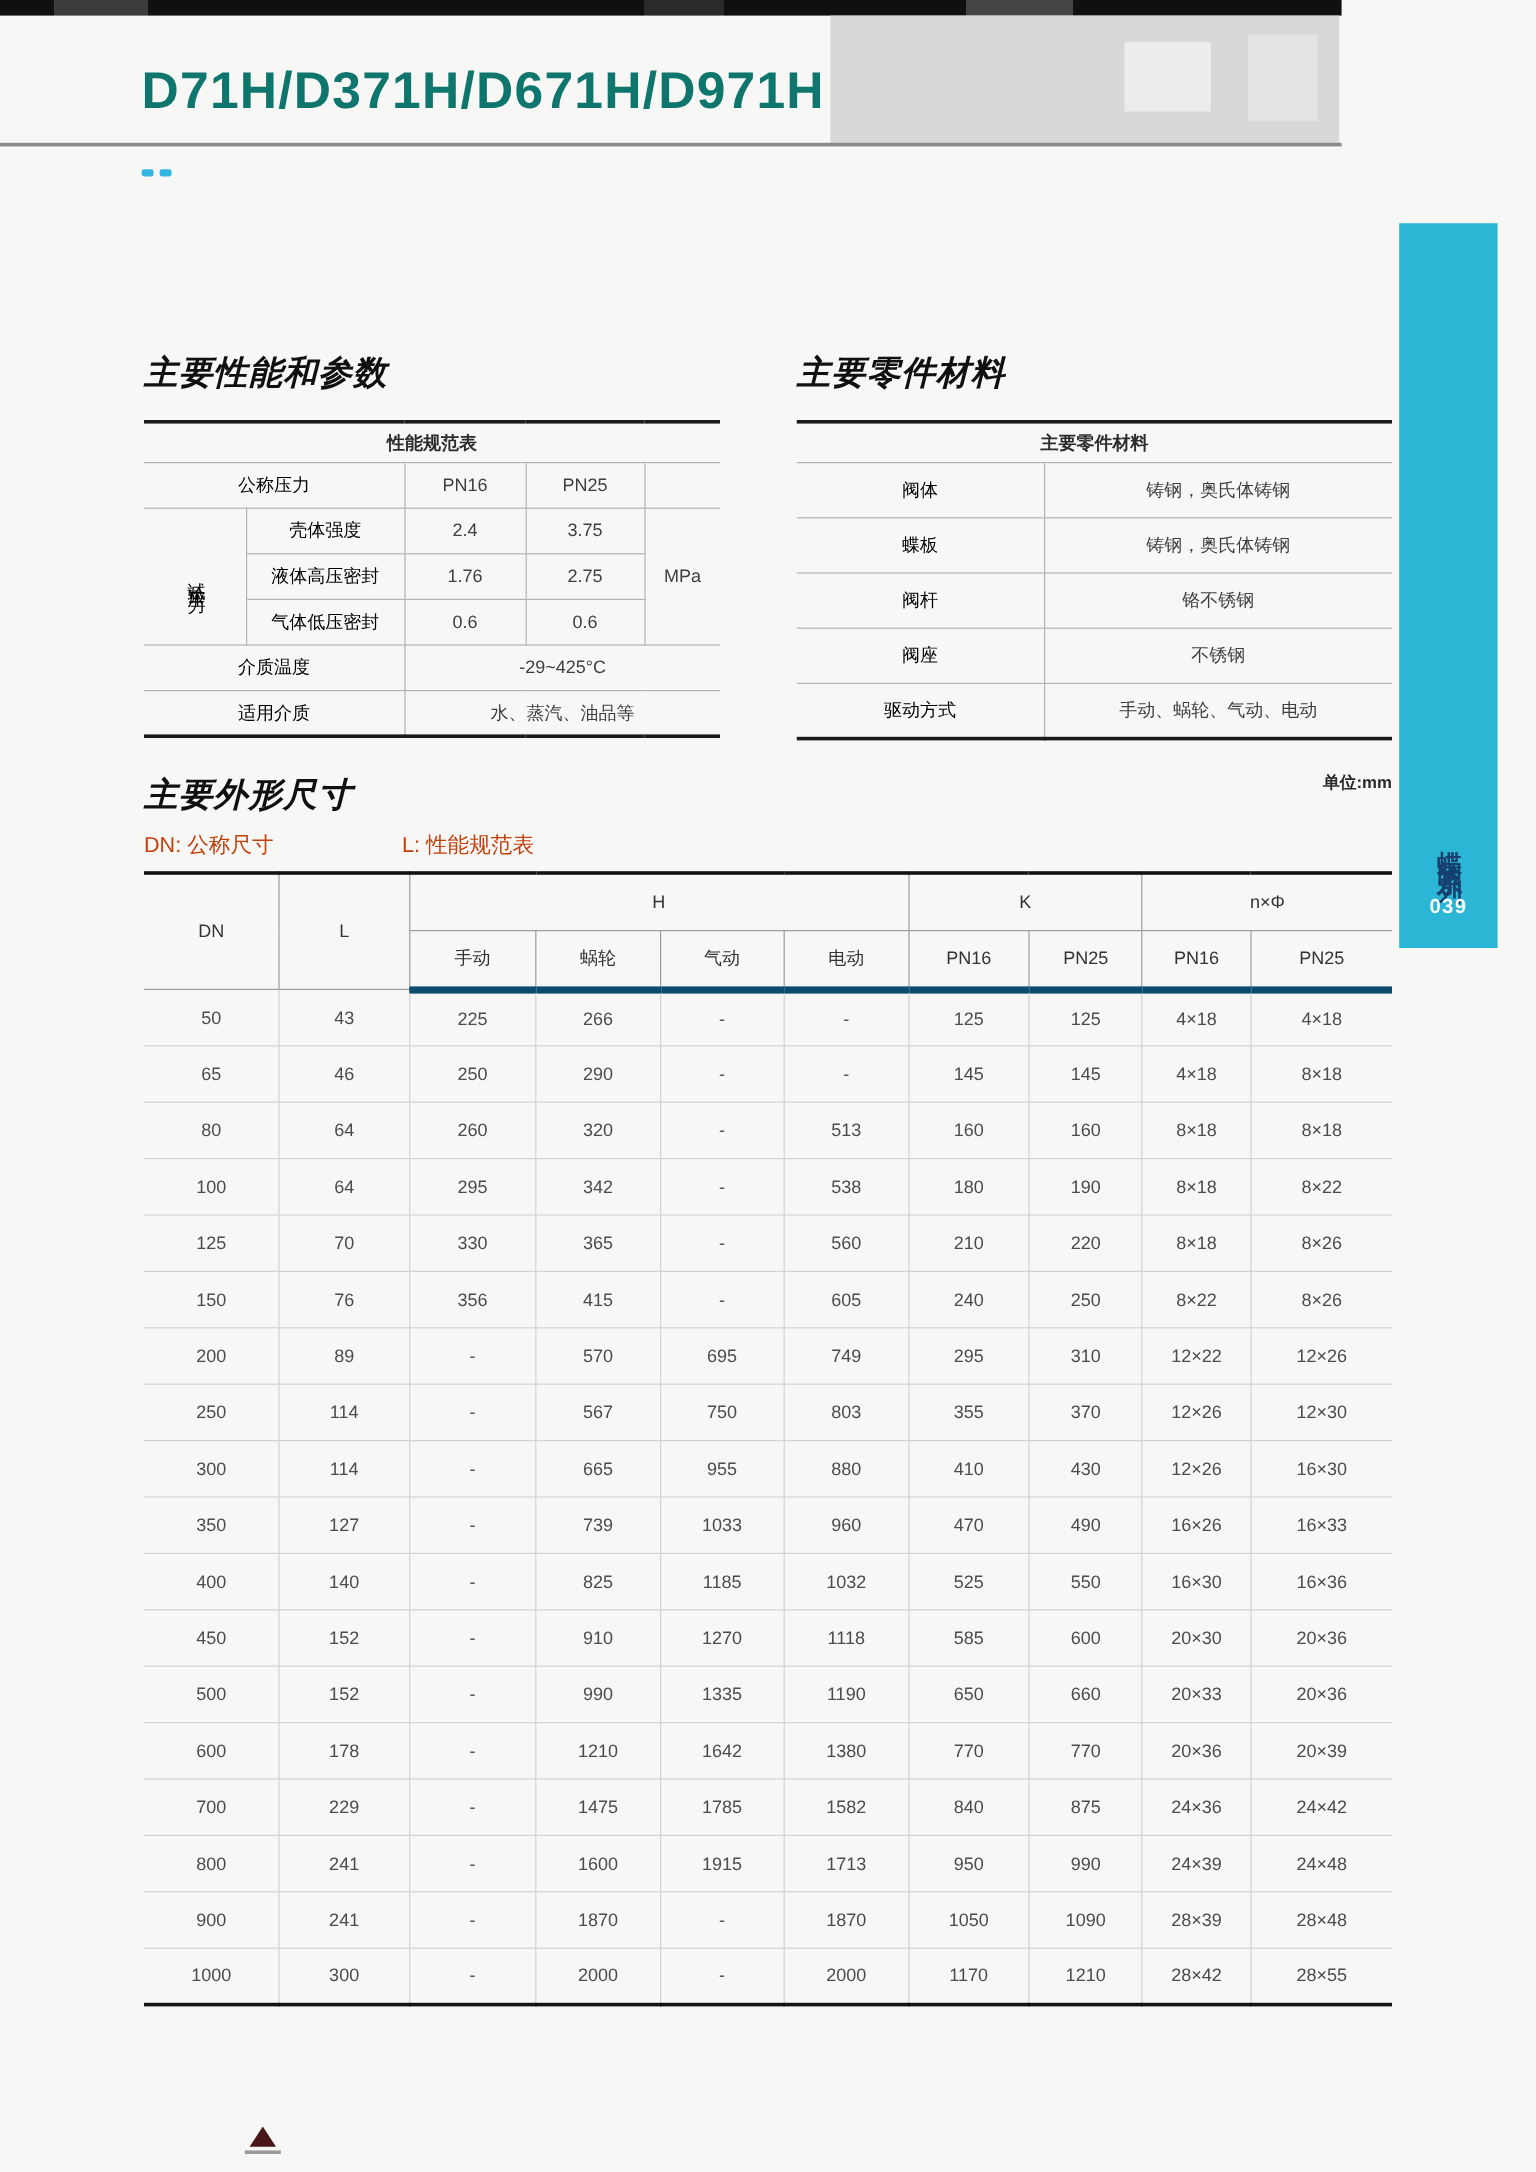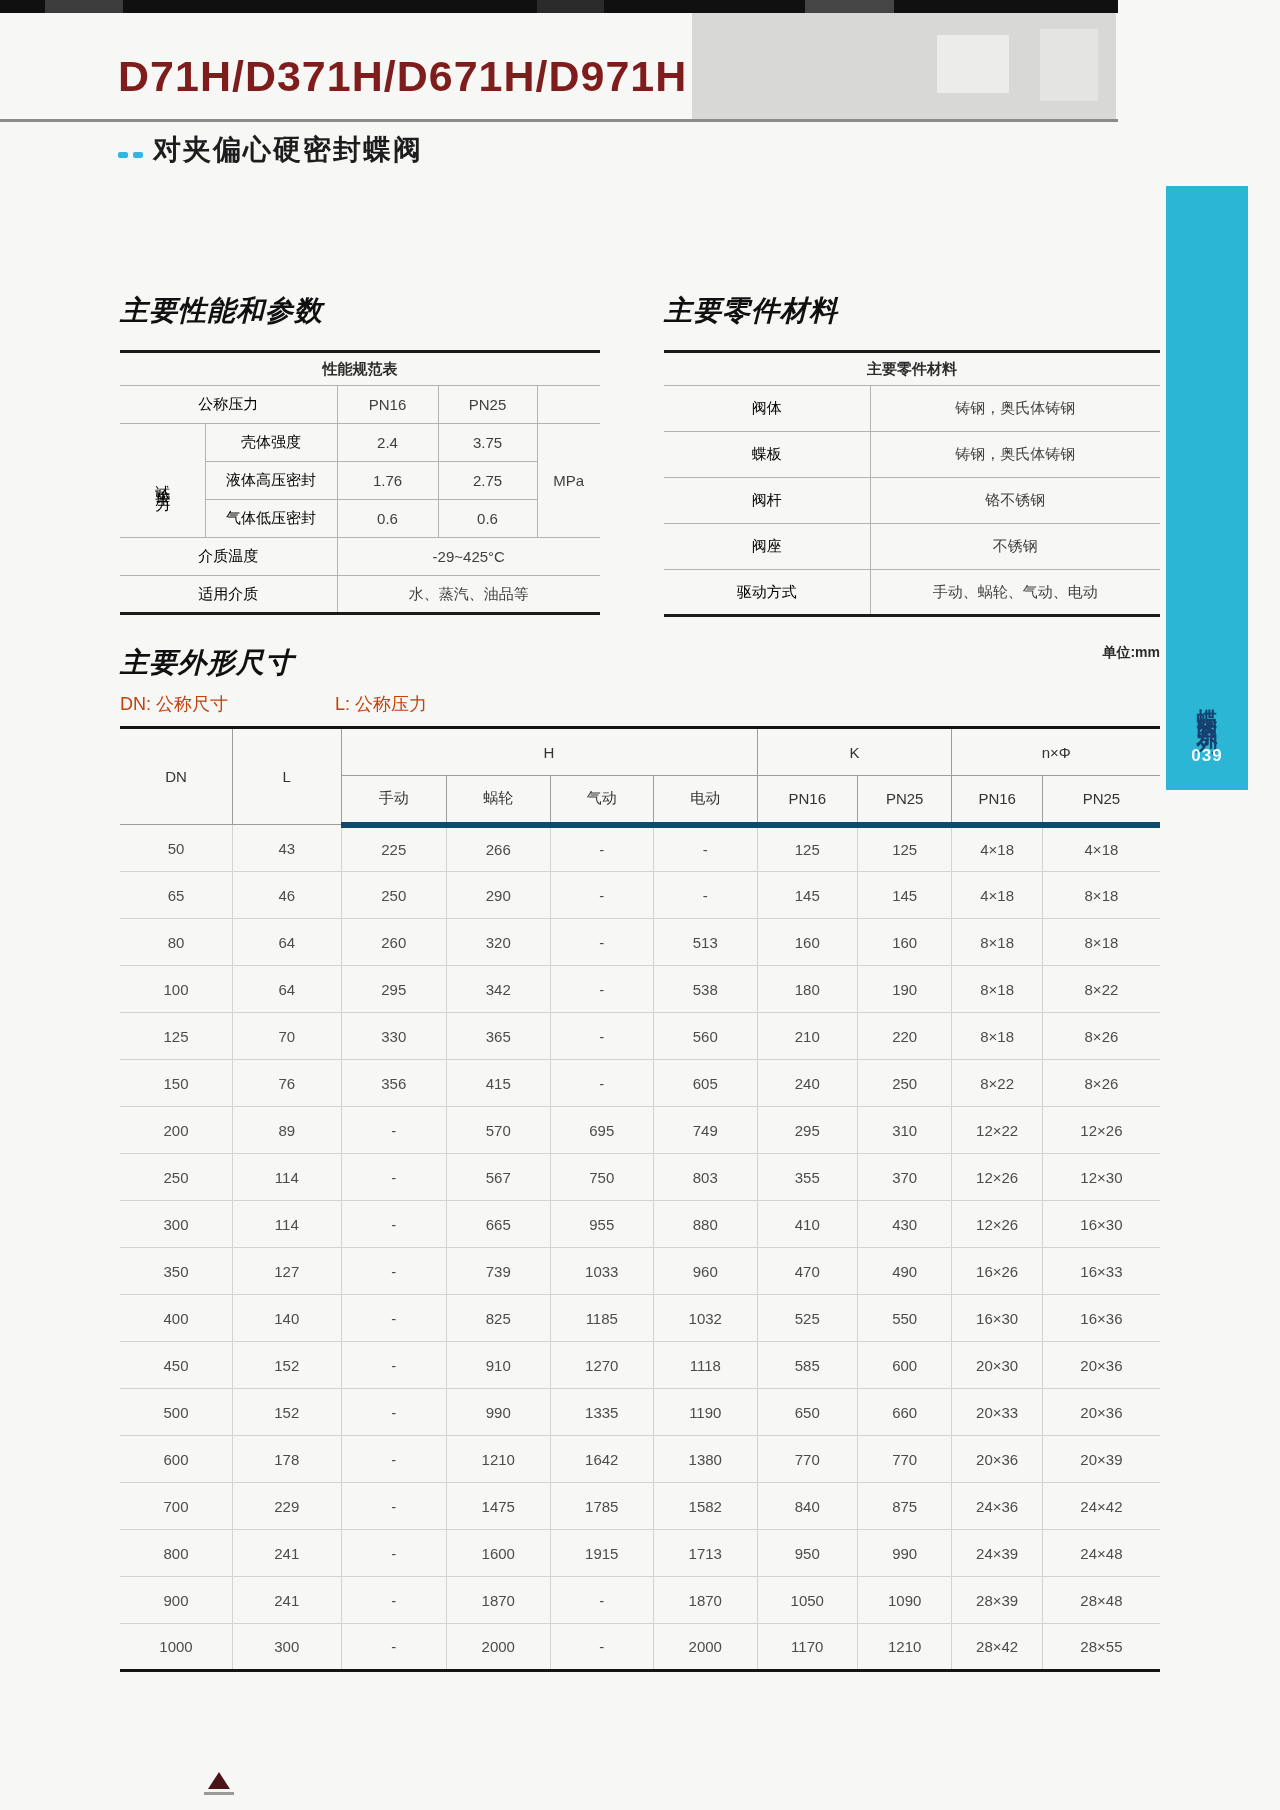--- a/index.html
+++ b/index.html
@@ -10,21 +10,21 @@
     font-family:"Liberation Sans","DejaVu Sans",sans-serif;
     color:#222;
   }
   
   .top-bar { position:absolute; left:0; top:0; width:1118px; height:13px;
     background:linear-gradient(90deg,#101010 0 4%,#3c3c3c 4% 11%,#101010 11% 48%,#2a2a2a 48% 54%,#101010 54% 72%,#454545 72% 80%,#101010 80% 100%); }
   .title-gray { position:absolute; left:692px; top:13px; width:424px; height:107px; background:#d8d8d6; }
   .title-gray .patch1 { position:absolute; left:245px; top:22px; width:72px; height:58px; background:#ececea; }
   .title-gray .patch2 { position:absolute; left:348px; top:16px; width:58px; height:72px; background:#e4e4e2; }
   .title-rule { position:absolute; left:0; top:119px; width:1118px; height:3px; background:#8b8b8b; }
-  .page-title { position:absolute; left:118px; top:52px; font-size:43px; font-weight:bold; letter-spacing:1px; color:#7f1d1d; z-index:2; }
+  .page-title { position:absolute; left:118px; top:52px; font-size:43px; font-weight:bold; letter-spacing:1px; color:#0f766e; z-index:2; }
   .subtitle-row { position:absolute; left:118px; top:131px; display:flex; align-items:center; z-index:2; }
   .subtitle-dots { display:inline-flex; gap:5px; margin-right:10px; margin-top:10px; }
   .subtitle-dots i { width:10px; height:6px; background:#35b6e0; border-radius:2px; }
   .page-subtitle { font-size:28px; font-weight:600; color:#1d1d1d; letter-spacing:2px; }
 
   
   .sec-h { font-size:28px; font-weight:bold; color:#101010; letter-spacing:1px;font-style:italic; }
 
   
   table.t { border-collapse:collapse; table-layout:fixed; width:100%;
@@ -83,21 +83,20 @@
     <div class="patch2"></div>
   </div>
   <div class="title-rule"></div>
 
   <h1 class="page-title">D71H/D371H/D671H/D971H</h1>
   <div class="subtitle-row">
     <span class="subtitle-dots">
         <i></i>
         <i></i>
       </span>
-    <h2 class="page-subtitle">对夹偏心硬密封蝶阀</h2>
   </div>
 
   <section class="sec-perf">
     <div class="sec-h">主要性能和参数</div>
     <table class="t perf">
       <colgroup>
           <col style="width:85px">
           <col style="width:132px">
           <col style="width:101px">
           <col style="width:99px">
@@ -178,21 +177,21 @@
   </section>
 
   <section class="sec-dims">
     <div class="dims-head">
       <div class="sec-h">主要外形尺寸</div>
       <div class="unit-note">单位:mm</div>
     </div>
     <div class="legend">
       <div class="legend-row">
         <span>DN: 公称尺寸</span>
-        <span>L: 公称压力</span>
+        <span>L: 性能规范表</span>
         <span></span>
       </div>
     </div>
     <table class="t dims">
       <colgroup>
         <col style="width:112px">
           <col style="width:108px">
           <col style="width:105px">
           <col style="width:103px">
           <col style="width:103px">

